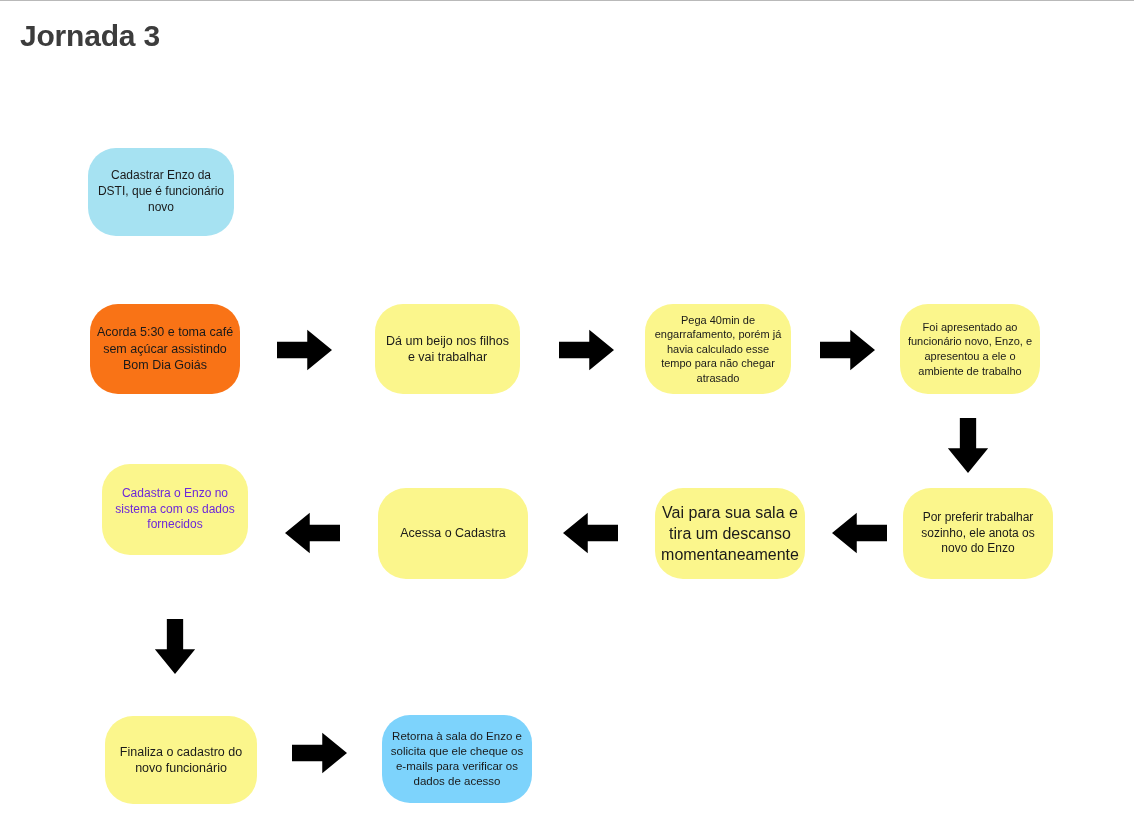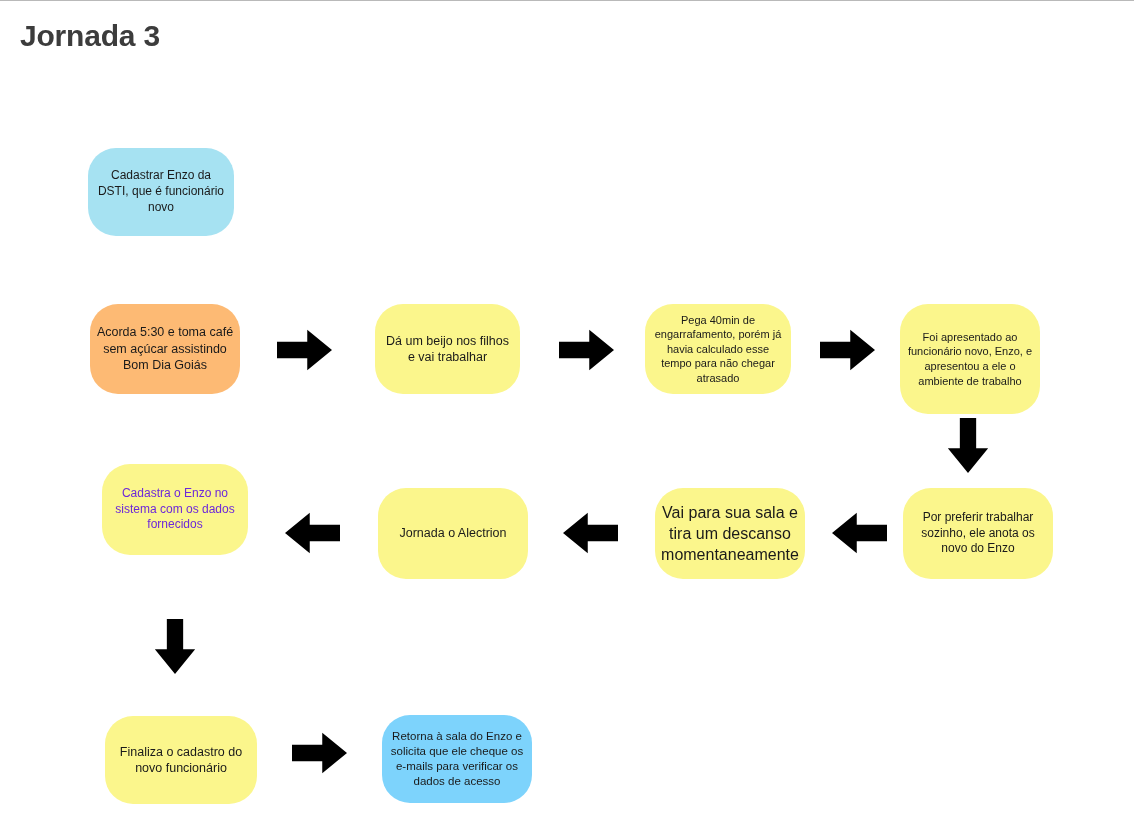--- a/index.html
+++ b/index.html
@@ -56,40 +56,40 @@
 </style>
 </head>
 <body>
 
 <div id="canvas">
   <div id="page-title">Jornada 3</div>
   <div id="cards-layer">
       <div class="card" style="left: 88px; top: 147px; width: 146px; height: 88px; background: rgb(166, 226, 242); font-size: 12px; color: rgb(26, 26, 26);">
         <span>Cadastrar Enzo da DSTI, que é funcionário novo</span>
       </div>
-      <div class="card" style="left: 90px; top: 303px; width: 150px; height: 90px; background: #fdba74; font-size: 12.5px; color: rgb(26, 26, 26);">
+      <div class="card" style="left: 90px; top: 303px; width: 150px; height: 90px; background: #f97316; font-size: 12.5px; color: rgb(26, 26, 26);">
         <span>Acorda 5:30 e toma café sem açúcar assistindo Bom Dia Goiás</span>
       </div>
       <div class="card" style="left: 375px; top: 303px; width: 145px; height: 90px; background: rgb(251, 246, 140); font-size: 12.5px; color: rgb(26, 26, 26);">
         <span>Dá um beijo nos filhos e vai trabalhar</span>
       </div>
       <div class="card" style="left: 645px; top: 303px; width: 146px; height: 90px; background: rgb(251, 246, 140); font-size: 11px; color: rgb(26, 26, 26);">
         <span>Pega 40min de engarrafamento, porém já havia calculado esse tempo para não chegar atrasado</span>
       </div>
-      <div class="card" style="left: 900px; top: 303px; width: 140px; height: 110px; background: rgb(251, 246, 140); font-size: 11px; color: rgb(26, 26, 26); justify-content: flex-end;">
+      <div class="card" style="left: 900px; top: 303px; width: 140px; height: 90px; background: rgb(251, 246, 140); font-size: 11px; color: rgb(26, 26, 26); justify-content: flex-end;">
         <span>Foi apresentado ao funcionário novo, Enzo, e apresentou a ele o ambiente de trabalho</span>
       </div>
       <div class="card" style="left: 903px; top: 487px; width: 150px; height: 91px; background: rgb(251, 246, 140); font-size: 12px; color: rgb(26, 26, 26);">
         <span>Por preferir trabalhar sozinho, ele anota os novo do Enzo</span>
       </div>
       <div class="card" style="left: 655px; top: 487px; width: 150px; height: 91px; background: rgb(251, 246, 140); font-size: 16px; color: rgb(26, 26, 26);">
         <span>Vai para sua sala e tira um descanso momentaneamente</span>
       </div>
       <div class="card" style="left: 378px; top: 487px; width: 150px; height: 91px; background: rgb(251, 246, 140); font-size: 12.5px; color: rgb(26, 26, 26);">
-        <span>Jornada o Alectrion</span>
+        <span>Acessa o Cadastra</span>
       </div>
       <div class="card" style="left: 102px; top: 463px; width: 146px; height: 91px; background: rgb(251, 246, 140); font-size: 12px; color: #6d28d9;">
         <span>Cadastra o Enzo no sistema com os dados fornecidos</span>
       </div>
       <div class="card" style="left: 105px; top: 707px; width: 152px; height: 88px; background: rgb(251, 246, 140); font-size: 12.5px; color: rgb(26, 26, 26); margin-top: 8px;">
         <span>Finaliza o cadastro do novo funcionário</span>
       </div>
       <div class="card" style="left: 382px; top: 714px; width: 150px; height: 88px; background: #7dd3fc; font-size: 11.5px; color: rgb(26, 26, 26);">
         <span>Retorna à sala do Enzo e solicita que ele cheque os e-mails para verificar os dados de acesso</span>
       </div>

